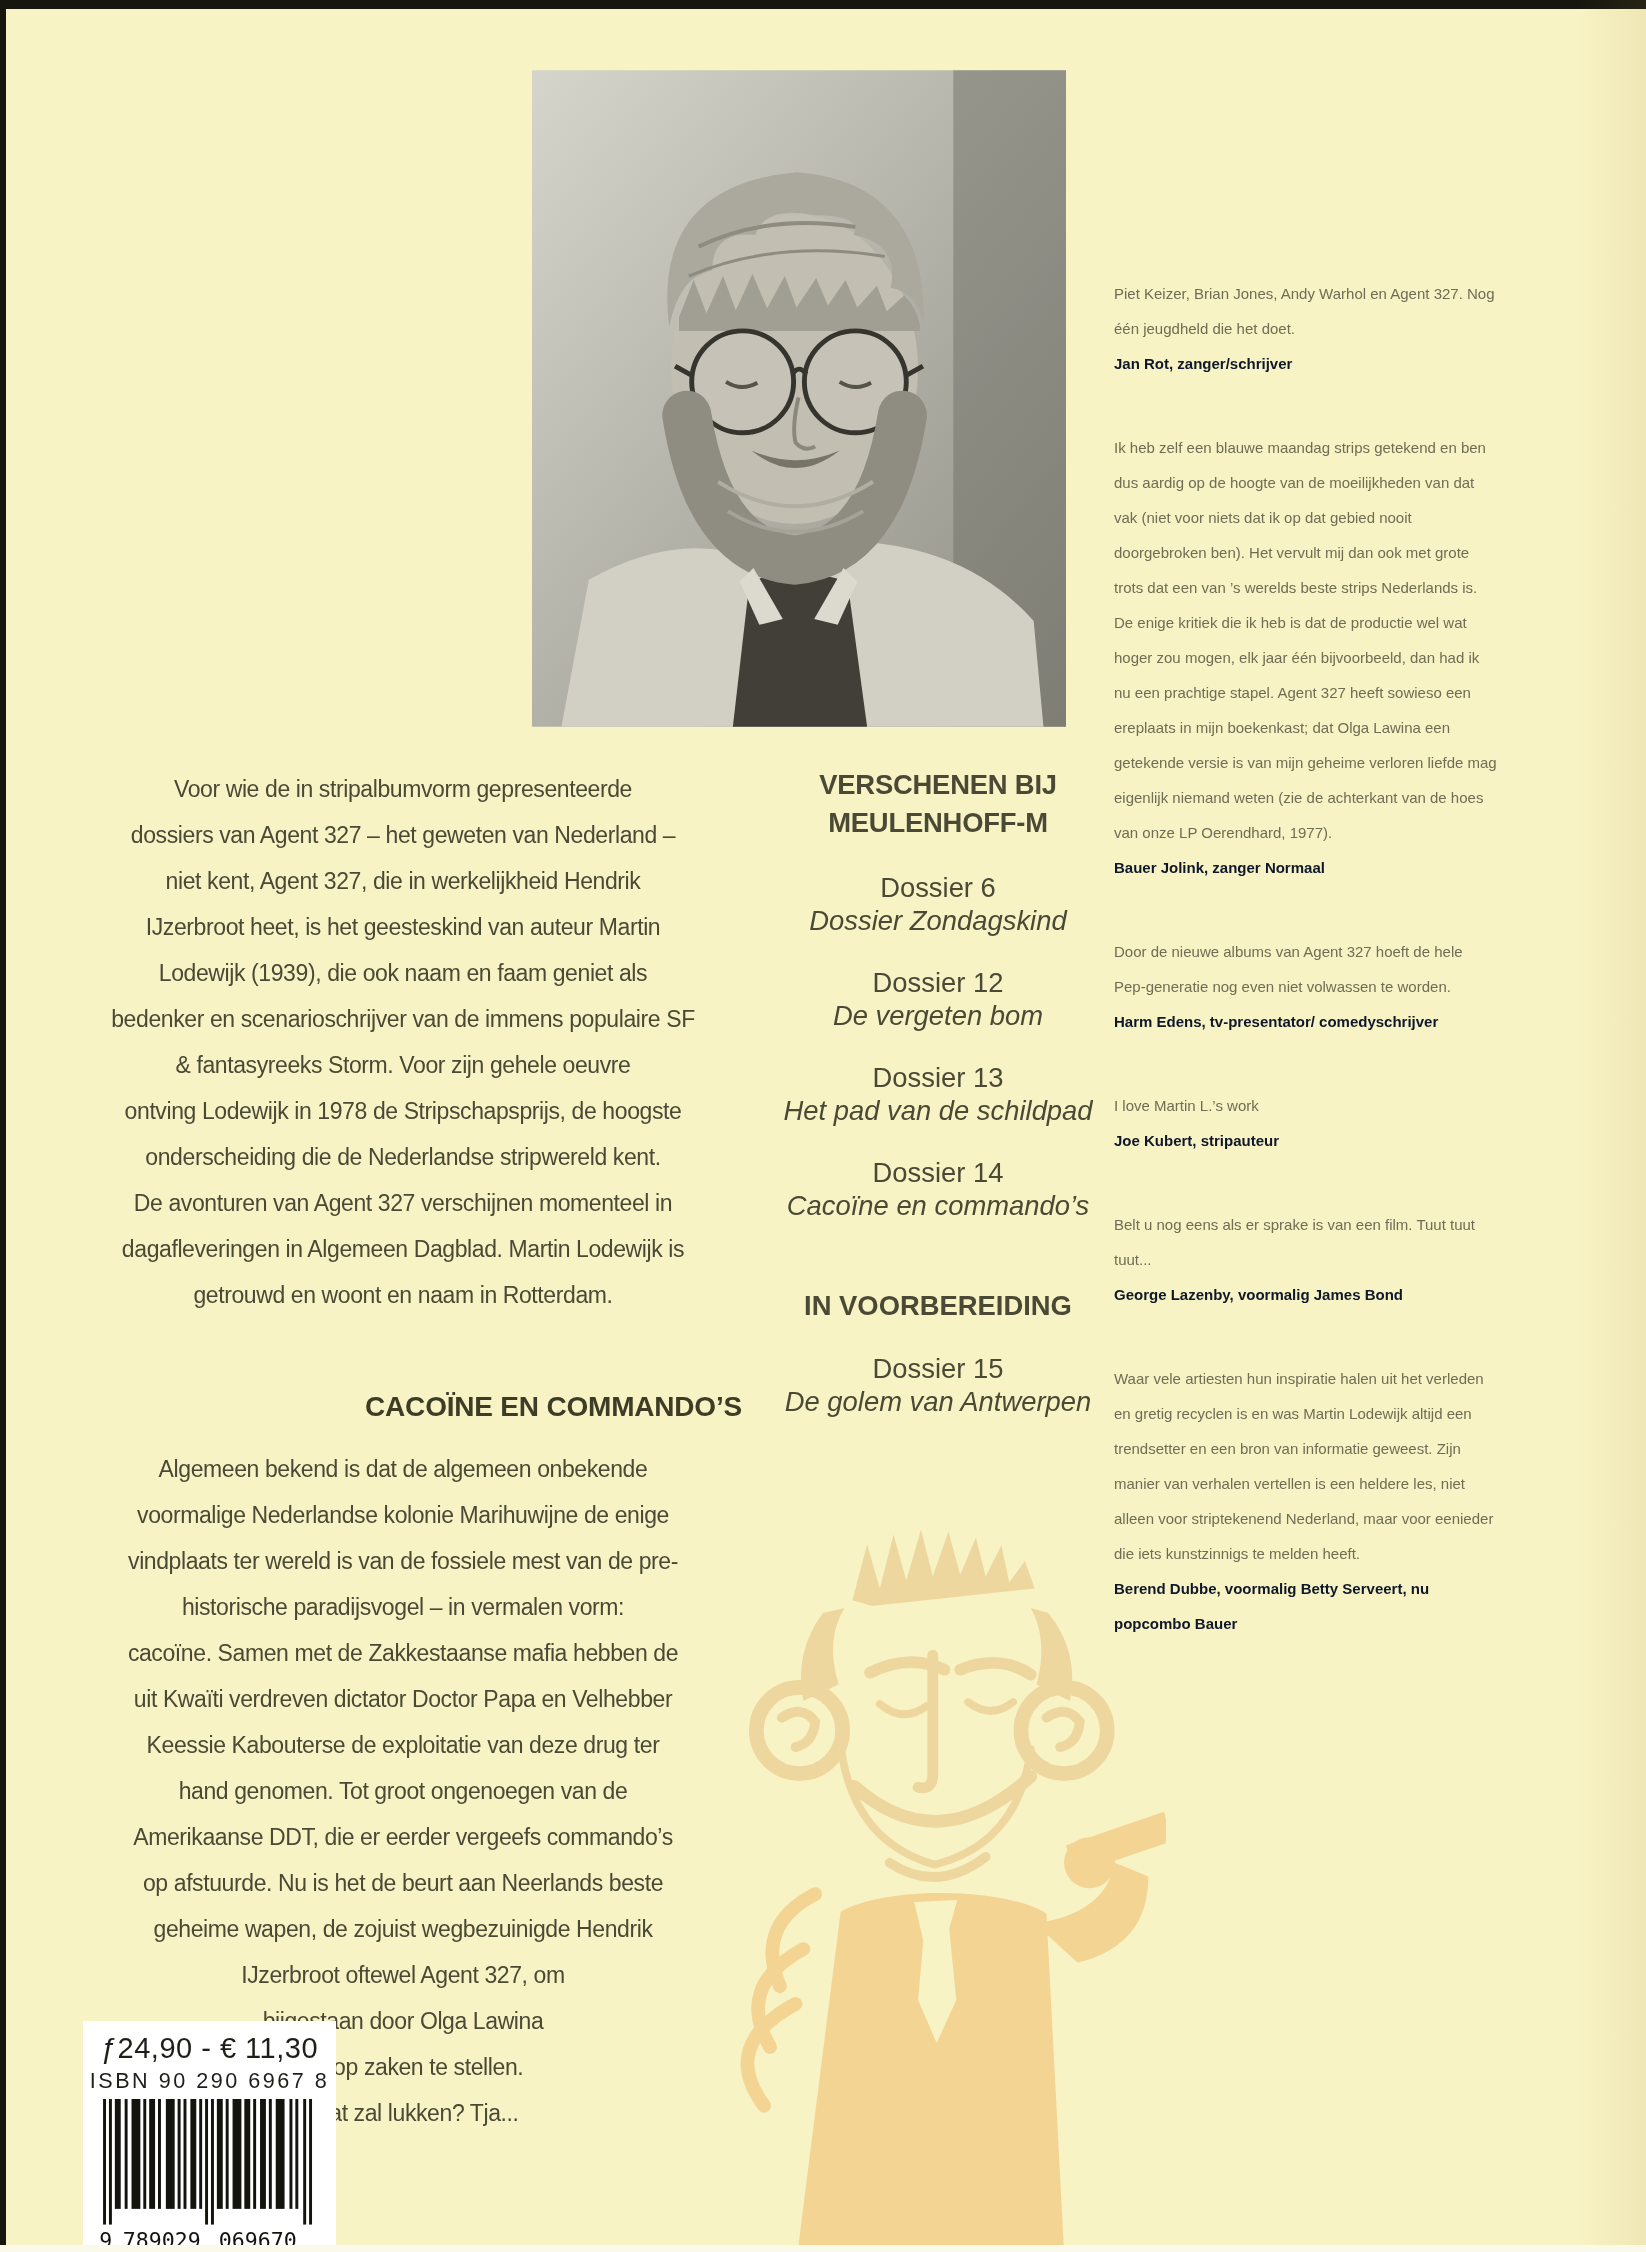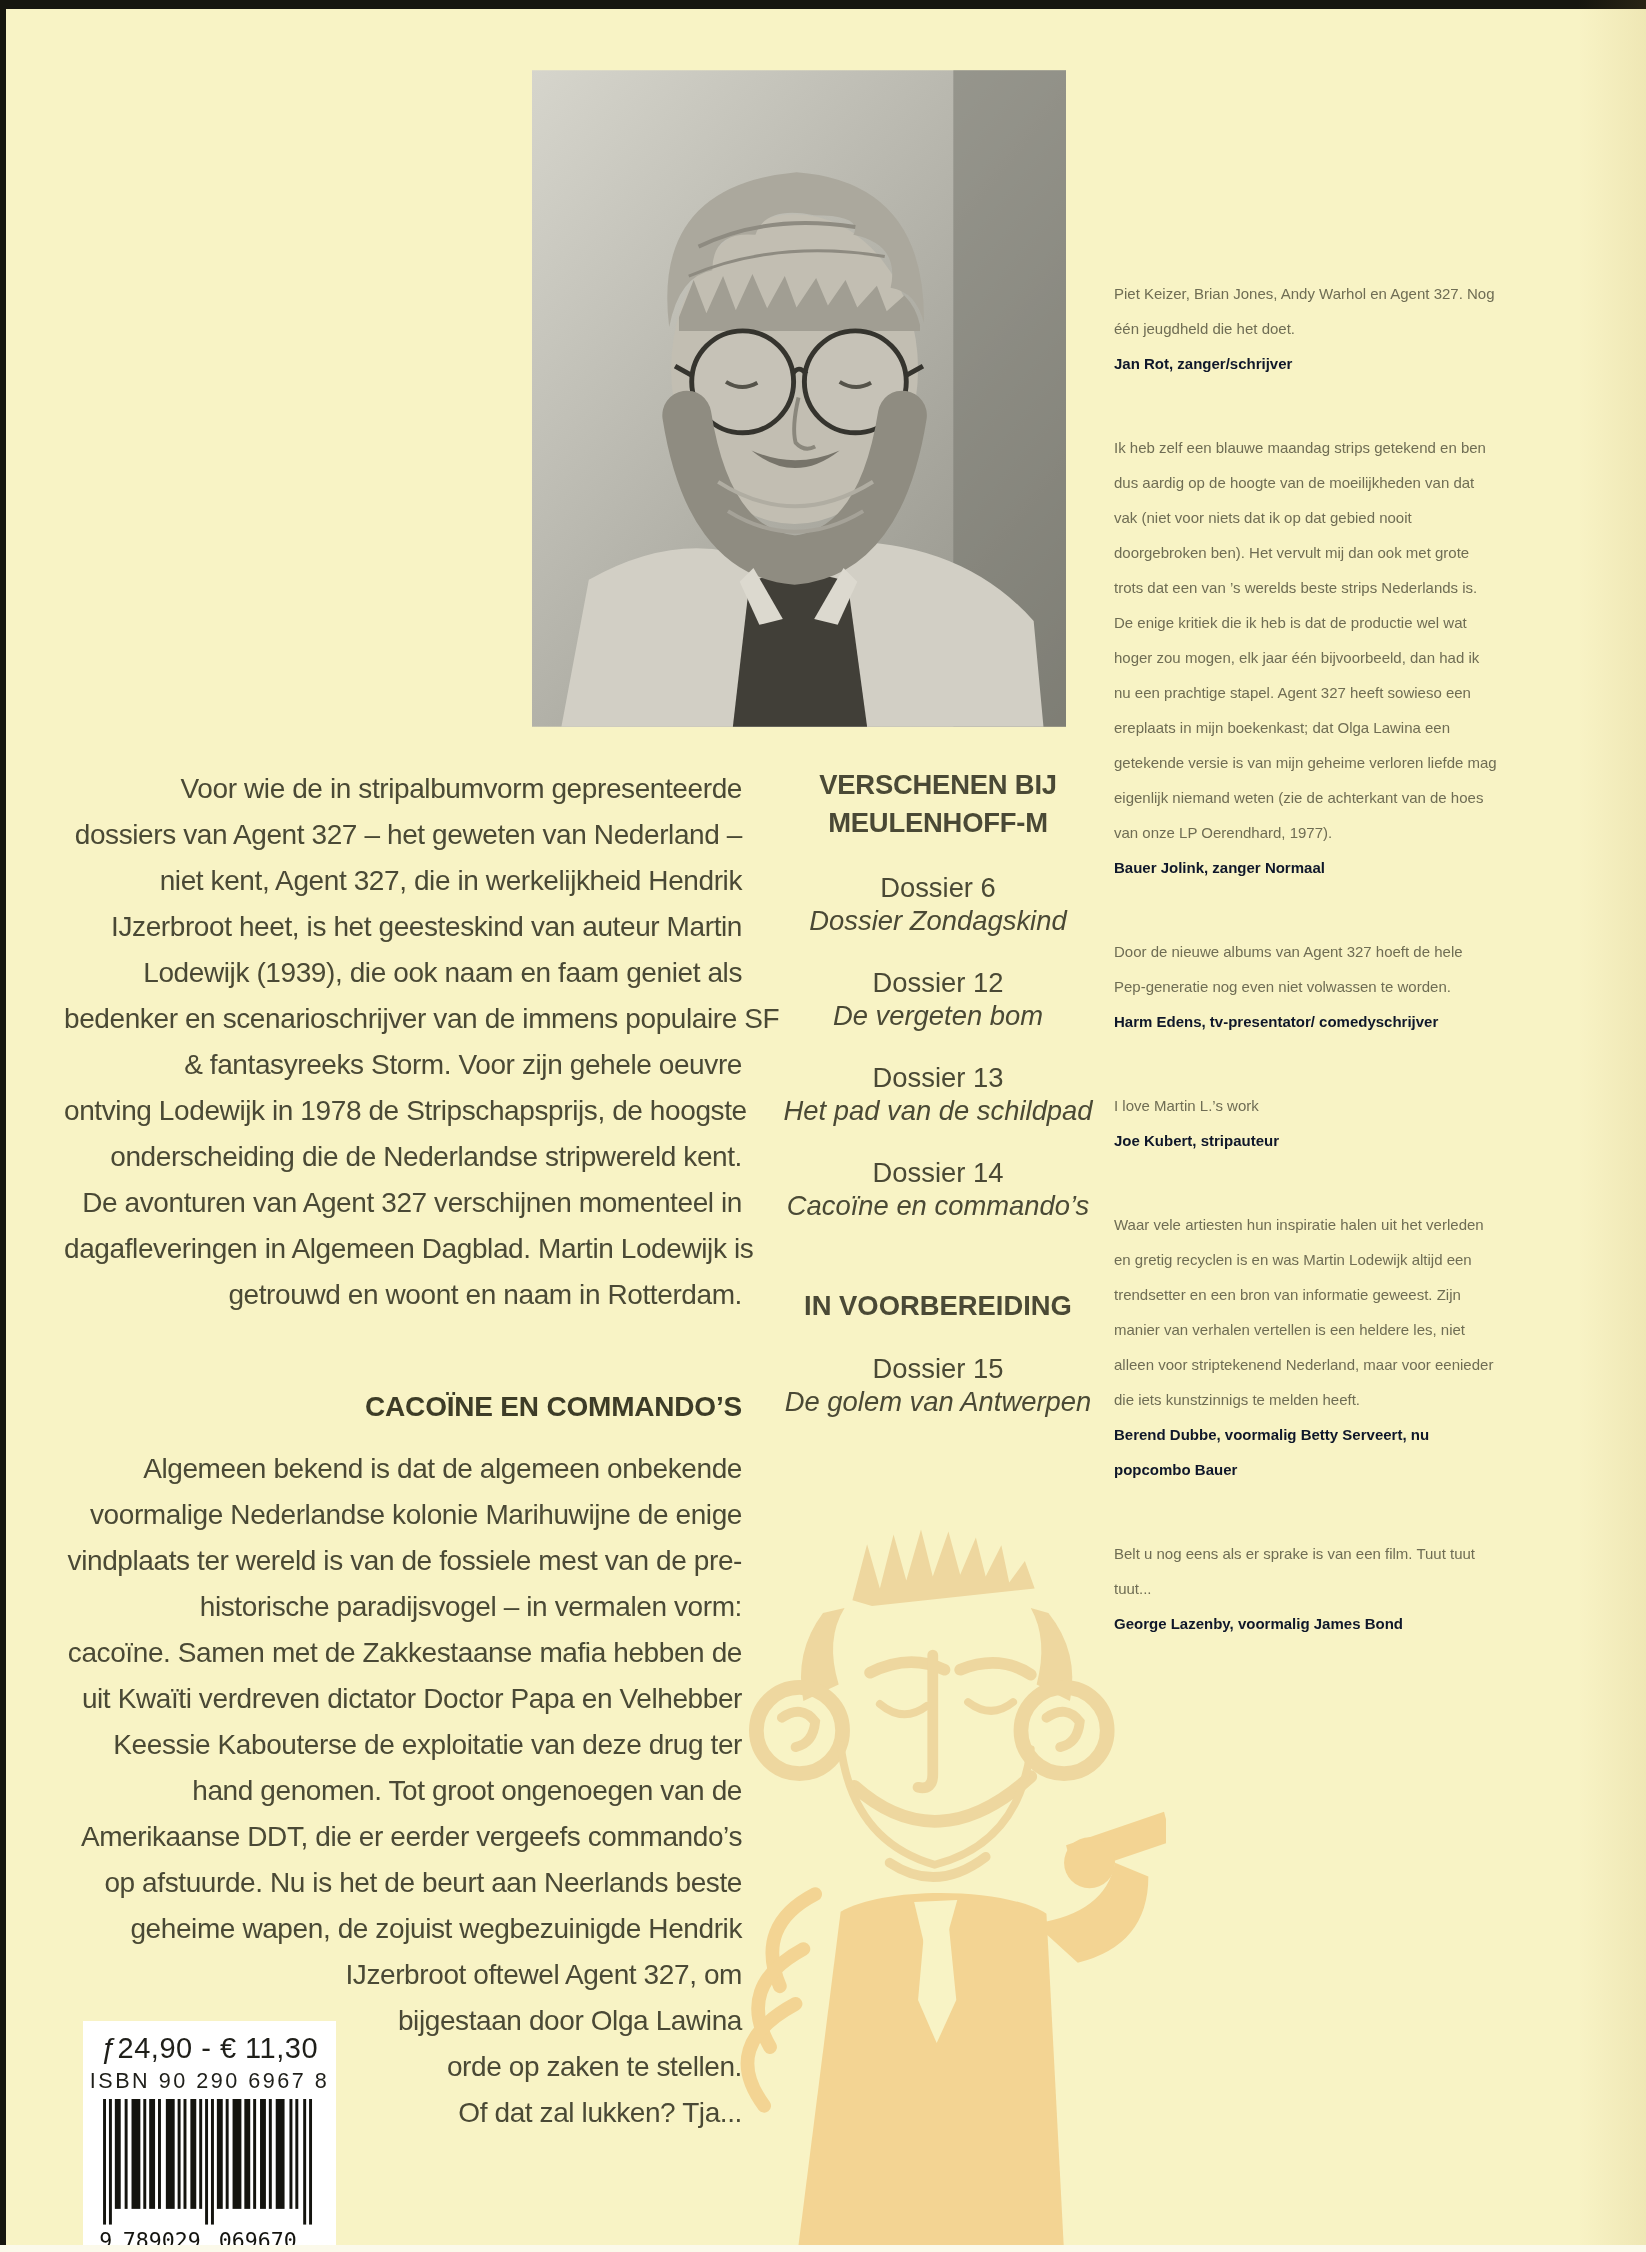--- a/index.html
+++ b/index.html
@@ -13,22 +13,22 @@
   .edge-top{position:absolute;left:0;top:0;width:1647px;height:8.8px;background:#16160f;}
   .edge-left{position:absolute;left:0;top:0;width:5.9px;height:2252px;background:#16160f;}
   .edge-bottom{position:absolute;left:0;bottom:0;width:1647px;height:6.9px;background:#fbf9ea;}
   .fold-right{position:absolute;right:0;top:0;width:69px;height:100%;
     background:linear-gradient(to right, rgba(170,140,60,0), rgba(170,140,60,0.12));}
 
   
   .photo{position:absolute;left:532px;top:70px;width:534px;height:657px;}
 
   
-  .left-col{position:absolute;left:64px;top:766px;width:678px;text-align:right;
-    font-size:28px;line-height:46px;letter-spacing:-0.4px;color:#4a4935;}
+  .left-col{position:absolute;left:64px;top:766px;width:678px;text-align:center;
+    font-size:23px;line-height:46px;letter-spacing:-0.4px;color:#4a4935;}
   .left-col .line{white-space:nowrap;}
   .section-heading{position:absolute;left:64px;top:1384px;width:678px;text-align:right;
     font-size:28px;line-height:46px;font-weight:bold;color:#3d3c27;letter-spacing:-0.2px;}
   .synopsis{top:1446px;}
 
   
   .mid-col{position:absolute;left:742px;top:766px;width:392px;text-align:center;color:#4a4935;}
   .mid-heading{font-size:27.4px;line-height:38px;font-weight:bold;letter-spacing:-0.2px;}
   .entry{margin-top:29px;font-size:27.4px;line-height:33px;}
   .entry .title{font-style:italic;}
@@ -213,26 +213,26 @@
   </div>
   <div class="quote">
     <div>Door de nieuwe albums van Agent 327 hoeft de hele Pep-generatie nog even niet volwassen te worden.</div>
     <div class="quote-attr">Harm Edens, tv-presentator/ comedyschrijver</div>
   </div>
   <div class="quote">
     <div>I love Martin L.’s work</div>
     <div class="quote-attr">Joe Kubert, stripauteur</div>
   </div>
   <div class="quote">
+    <div>Belt u nog eens als er sprake is van een film. Tuut tuut tuut...</div>
+    <div class="quote-attr">George Lazenby, voormalig James Bond</div>
+  </div>
+  <div class="quote">
     <div>Waar vele artiesten hun inspiratie halen uit het verleden en gretig recyclen is en was Martin Lodewijk altijd een trendsetter en een bron van informatie geweest. Zijn manier van verhalen vertellen is een heldere les, niet alleen voor striptekenend Nederland, maar voor eenieder die iets kunstzinnigs te melden heeft.</div>
     <div class="quote-attr">Berend Dubbe, voormalig Betty Serveert, nu popcombo Bauer</div>
-  </div>
-  <div class="quote">
-    <div>Belt u nog eens als er sprake is van een film. Tuut tuut tuut...</div>
-    <div class="quote-attr">George Lazenby, voormalig James Bond</div>
   </div>
 </div>
 
 <div class="barcode-box">
   <div class="price">ƒ24,90 - € 11,30</div>
   <div class="isbn">ISBN 90 290 6967 8</div>
   <svg class="bars" width="222" height="155" viewBox="0 0 226 158" aria-hidden="true">
     <g fill="#14140f">
       <rect x="4" y="0" width="3" height="128"></rect>
         <rect x="10" y="0" width="3" height="128"></rect>

